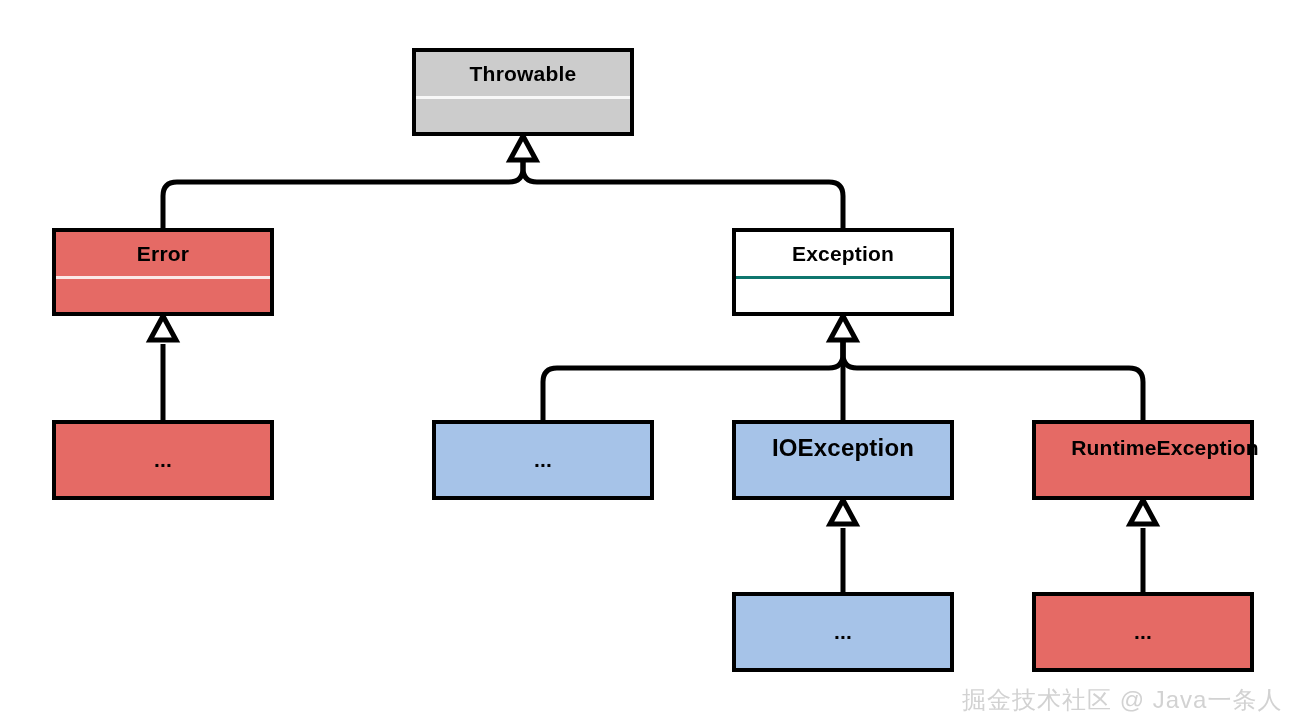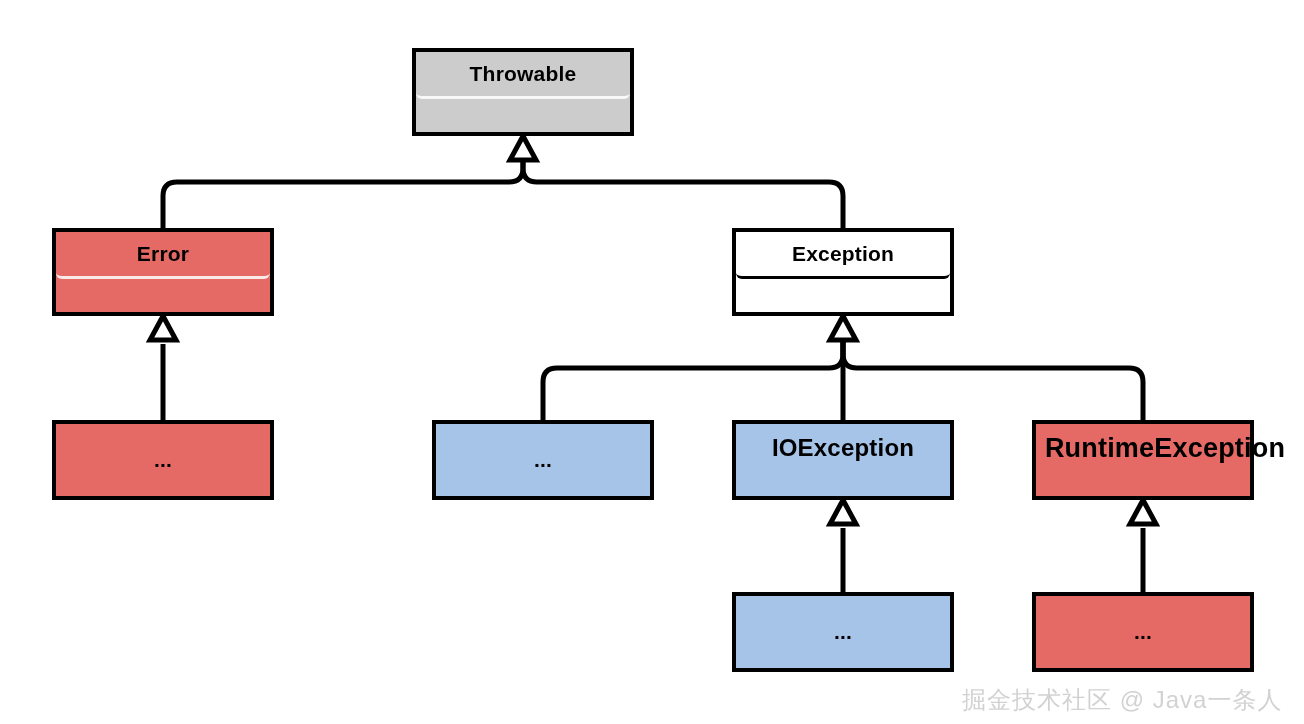--- a/index.html
+++ b/index.html
@@ -37,24 +37,23 @@
     display: flex;
     align-items: center;
     justify-content: center;
     font-weight: bold;
     color: #000000;
     letter-spacing: 0.2px;
     white-space: nowrap;
   }
   .node.has-divider .title-row {
     border-bottom: 3px solid rgba(255,255,255,0.85);
-    border-radius: 6px;
   }
   .node.has-divider.light-divider .title-row {
-    border-bottom: 3px solid #000000;
+    border-bottom: 3px solid #0f766e;
   }
   .node .body-row {
     flex: 1 1 auto;
   }
   .node.centered .title-row {
     flex: 1 1 auto;
   }
   .ellipsis {
     font-weight: bold;
     letter-spacing: 1px;
@@ -149,21 +148,21 @@
   </div>
 
   <div class="node" style="left:732px; top:420px; width:222px; height:80px; background:#a6c3e8;">
     <div class="title-row" style="height:48px; font-size:24px;">
       <span>IOException</span>
     </div>
     <div class="body-row"></div>
   </div>
 
   <div class="node" style="left:1032px; top:420px; width:222px; height:80px; background:#e56a65;">
-    <div class="title-row" style="height:48px; font-size:27px;padding-left:44px;">
+    <div class="title-row" style="height:48px; font-size:21px;padding-left:44px;">
       <span>RuntimeException</span>
     </div>
     <div class="body-row"></div>
   </div>
 
   <div class="node centered" style="left:732px; top:592px; width:222px; height:80px; background:#a6c3e8;">
     <div class="title-row ellipsis" style="font-size:21px;">
       <span>...</span>
     </div>
   </div>

